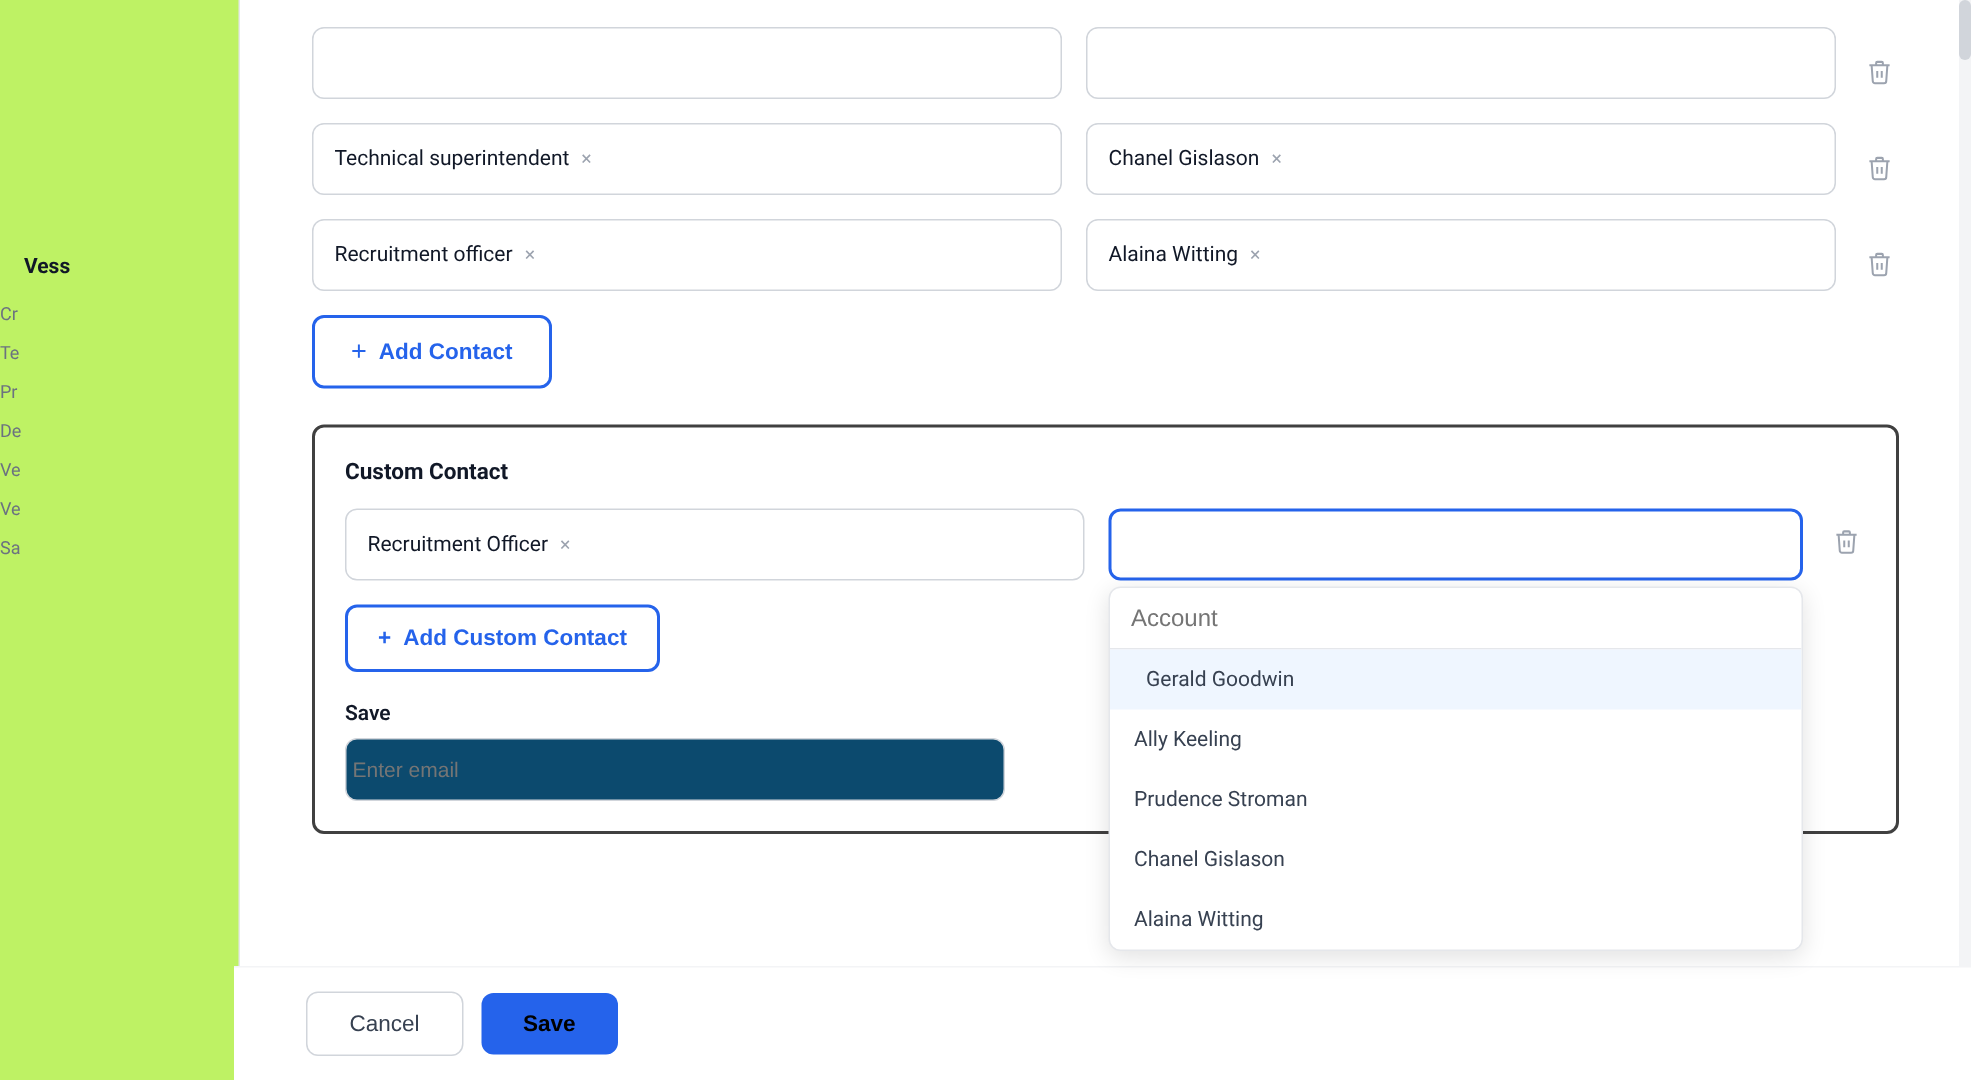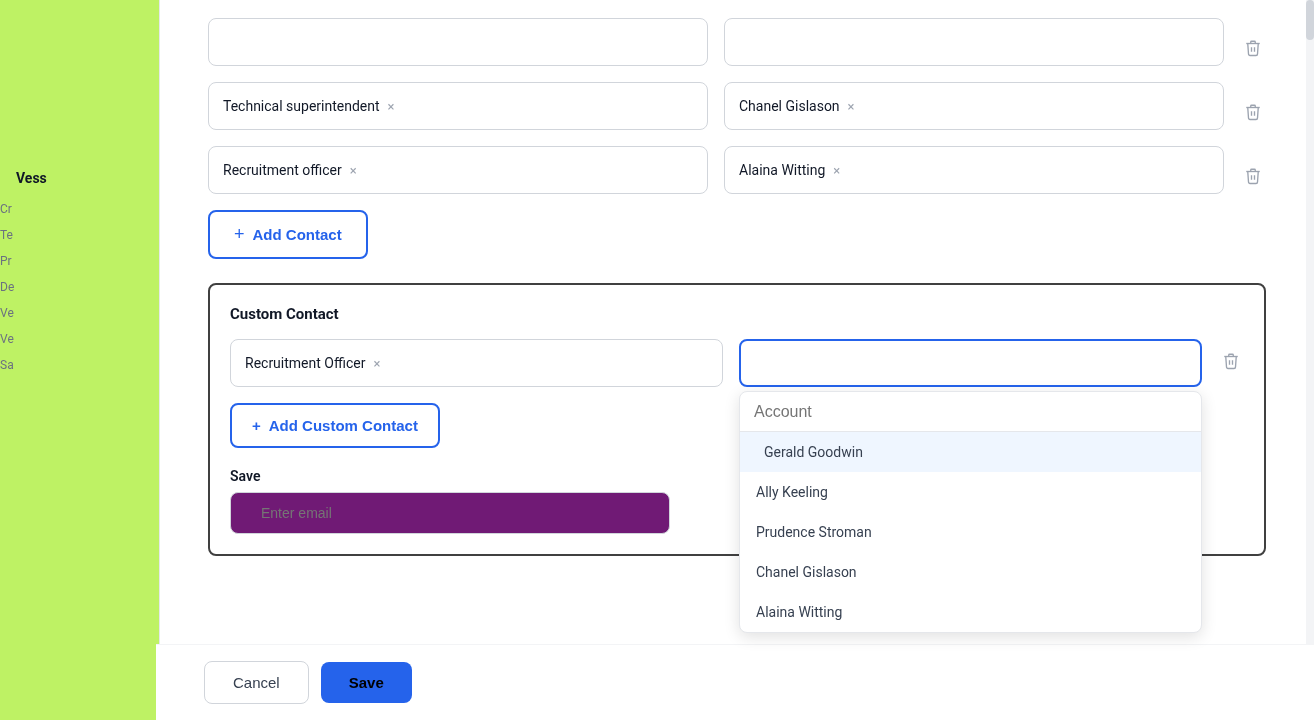--- a/index.html
+++ b/index.html
@@ -226,25 +226,25 @@
       font-weight: 600;
       color: #111827;
       margin-bottom: 8px;
     }
 
     .email-input {
       width: 100%;
       max-width: 440px;
       border: 1px solid #d1d5db;
       border-radius: 8px;
-      padding: 12px 30px;
+      padding: 12px 4px;
       font-size: 14px;
       color: #9ca3af;
       outline: none;
-      background: #701a75;
+      background: #0c4a6e;
     }
 
     
     .modal-footer {
       display: flex;
       align-items: center;
       gap: 12px;
       padding: 16px 48px;
       position: absolute;
       bottom: 0;

